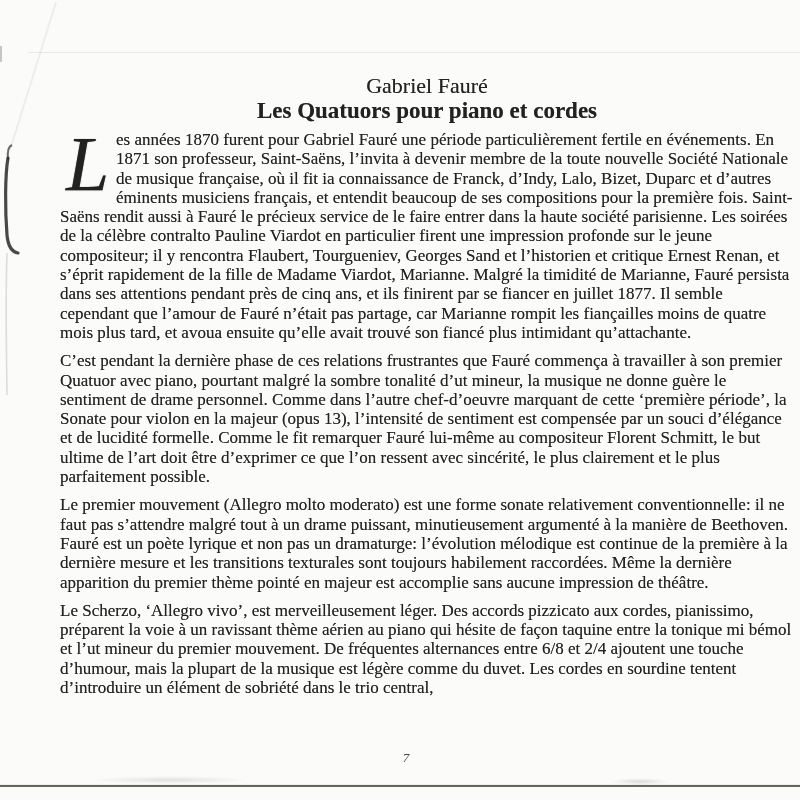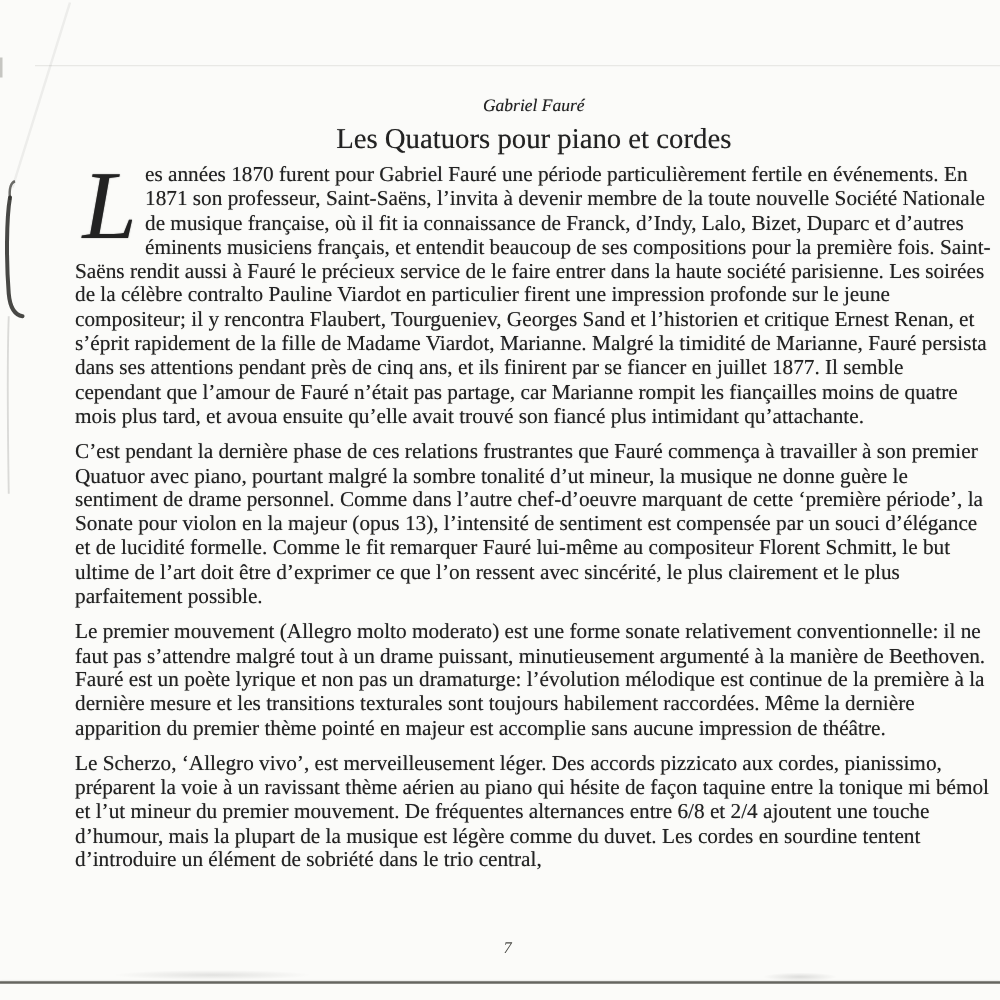--- a/index.html
+++ b/index.html
@@ -18,29 +18,28 @@
   }
   .content {
     position: absolute;
     left: 60px;
     top: 74px;
     width: 734px;
     text-shadow: 0 0 0.6px rgba(40,40,40,0.55);
   }
   .title-block { text-align: center; margin: 0 0 4px 0; }
   .doc-title {
-    font-size: 14px;
+    font-size: 22px;
     font-weight: 400;
     margin: 0;
     line-height: 24px;
-    font-style: italic;
   }
   .doc-subtitle {
     font-size: 23px;
-    font-weight: 400;
+    font-weight: 700;
     margin: 0 0 6px 0;
     line-height: 26px;
   }
   .body-text p {
     margin: 0 0 9px 0;
     font-size: 17px;
     line-height: 19.3px;
     text-align: left;
   }
   .dropcap {

